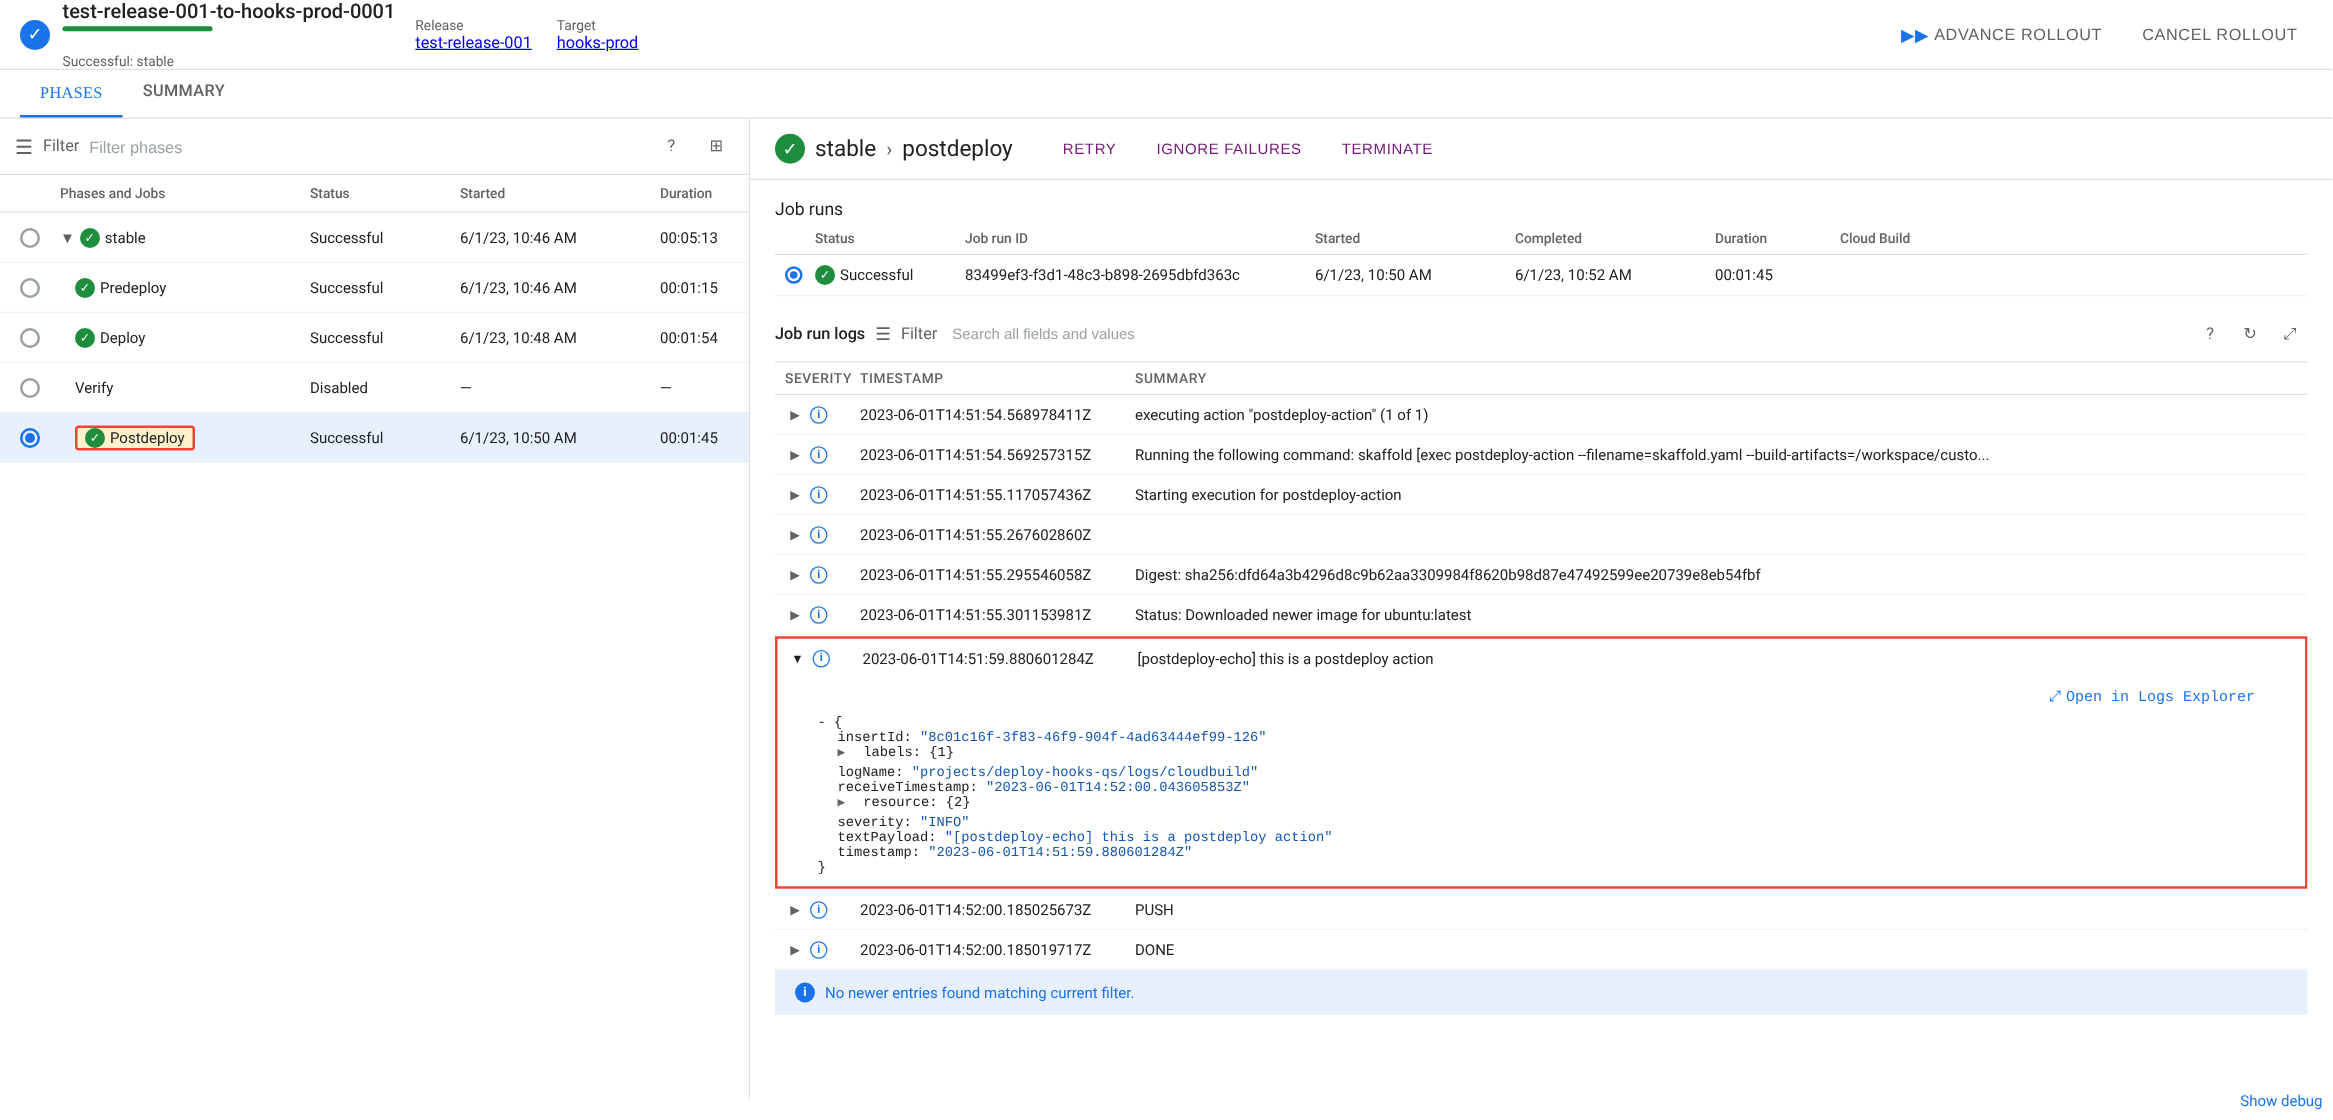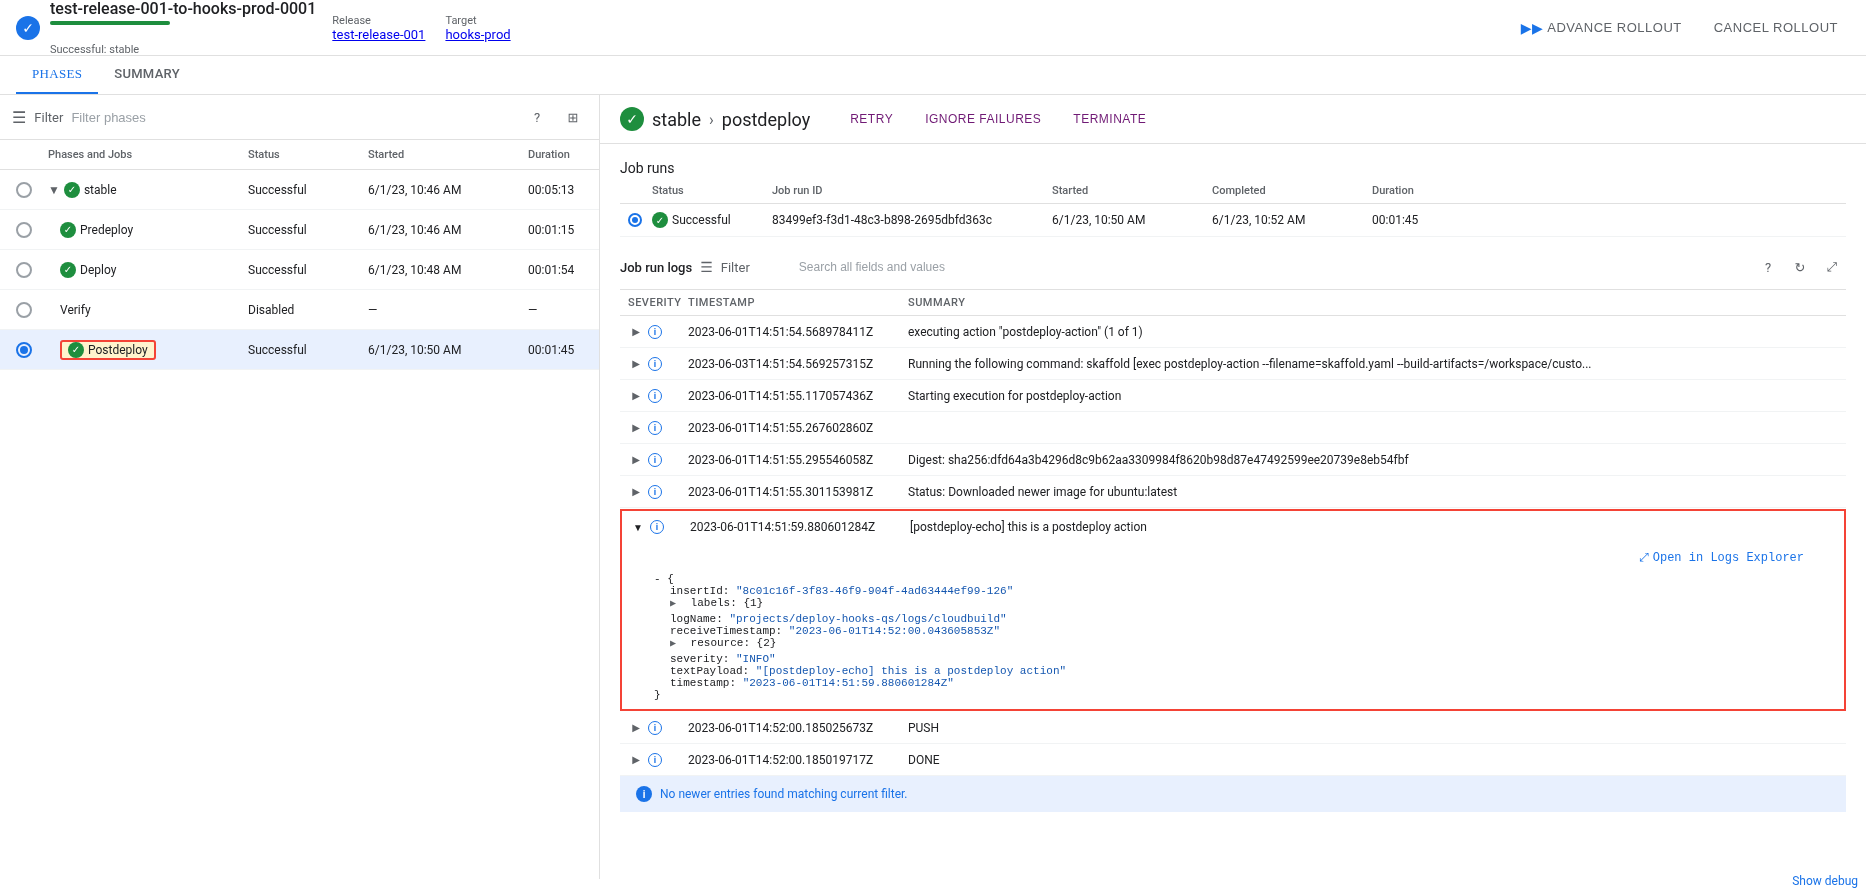--- a/index.html
+++ b/index.html
@@ -70,21 +70,21 @@
     .job-row { display: grid; grid-template-columns: 24px 120px 280px 160px 160px 100px auto; align-items: center; padding: 6px 4px; border-bottom: 1px solid #f1f3f4; }
     .job-td { font-size: 12px; padding: 2px 4px; display: flex; align-items: center; gap: 4px; }
     .job-radio { width: 14px; height: 14px; border-radius: 50%; border: 2px solid #1a73e8; display: flex; align-items: center; justify-content: center; }
     .job-radio::after { content: ''; width: 6px; height: 6px; background: #1a73e8; border-radius: 50%; }
 
     
     .log-section { display: flex; flex-direction: column; flex: 1; overflow: hidden; padding: 0 20px; }
     .log-toolbar { display: flex; align-items: center; gap: 8px; padding: 8px 0; border-bottom: 1px solid #e0e0e0; }
     .log-title { font-size: 13px; font-weight: 500; }
     .log-filter-icon { color: #5f6368; font-size: 14px; }
-    .log-search { flex: 1; border: none; outline: none; font-size: 12px; color: #202124; margin-left: 37px; }
+    .log-search { flex: 1; border: none; outline: none; font-size: 12px; color: #202124; }
     .log-search::placeholder { color: #9aa0a6; }
     .log-icons { display: flex; gap: 4px; margin-left: auto; }
     .log-icon-btn { width: 28px; height: 28px; display: flex; align-items: center; justify-content: center; cursor: pointer; color: #5f6368; border-radius: 50%; }
 
     
     .log-table { flex: 1; overflow-y: auto; }
     .log-table-header { display: grid; grid-template-columns: 60px 220px 1fr; border-bottom: 1px solid #e0e0e0; position: sticky; top: 0; background: #fff; z-index: 1; }
     .log-th { padding: 6px 8px; font-size: 11px; font-weight: 500; color: #5f6368; text-transform: uppercase; letter-spacing: 0.5px; }
     .log-row { display: grid; grid-template-columns: 60px 220px 1fr; border-bottom: 1px solid #f1f3f4; align-items: center; min-height: 32px; }
     .log-td { padding: 4px 8px; font-size: 12px; display: flex; align-items: center; gap: 4px; }
@@ -261,20 +261,21 @@
 
     <div class="job-runs-section">
       <div class="section-title">Job runs</div>
       <div class="job-table-header">
         <div class="job-th"></div>
         <div class="job-th">Status</div>
         <div class="job-th">Job run ID</div>
         <div class="job-th">Started</div>
         <div class="job-th">Completed</div>
         <div class="job-th">Duration</div>
+        <div class="job-th">Cloud Build</div>
       </div>
       <div class="job-row">
         <div class="job-td">
           <div class="job-radio"></div>
         </div>
         <div class="job-td">
           <div class="status-check">✓</div>
           <span>Successful</span>
         </div>
         <div class="job-td">83499ef3-f3d1-48c3-b898-2695dbfd363c</div>
@@ -312,21 +313,21 @@
           </div>
           <div class="log-td">2023-06-01T14:51:54.568978411Z</div>
           <div class="log-td">executing action "postdeploy-action" (1 of 1)</div>
         </div>
 
         <div class="log-row">
           <div class="log-td">
             <span class="log-expand">▶</span>
             <div class="info-badge">i</div>
           </div>
-          <div class="log-td">2023-06-03T14:51:54.569257315Z</div>
+          <div class="log-td">2023-06-01T14:51:54.569257315Z</div>
           <div class="log-td" style="overflow:hidden;text-overflow:ellipsis;white-space:nowrap;">Running the following command: skaffold [exec postdeploy-action --filename=skaffold.yaml --build-artifacts=/workspace/custo...</div>
         </div>
 
         <div class="log-row">
           <div class="log-td">
             <span class="log-expand">▶</span>
             <div class="info-badge">i</div>
           </div>
           <div class="log-td">2023-06-01T14:51:55.117057436Z</div>
           <div class="log-td">Starting execution for postdeploy-action</div>

